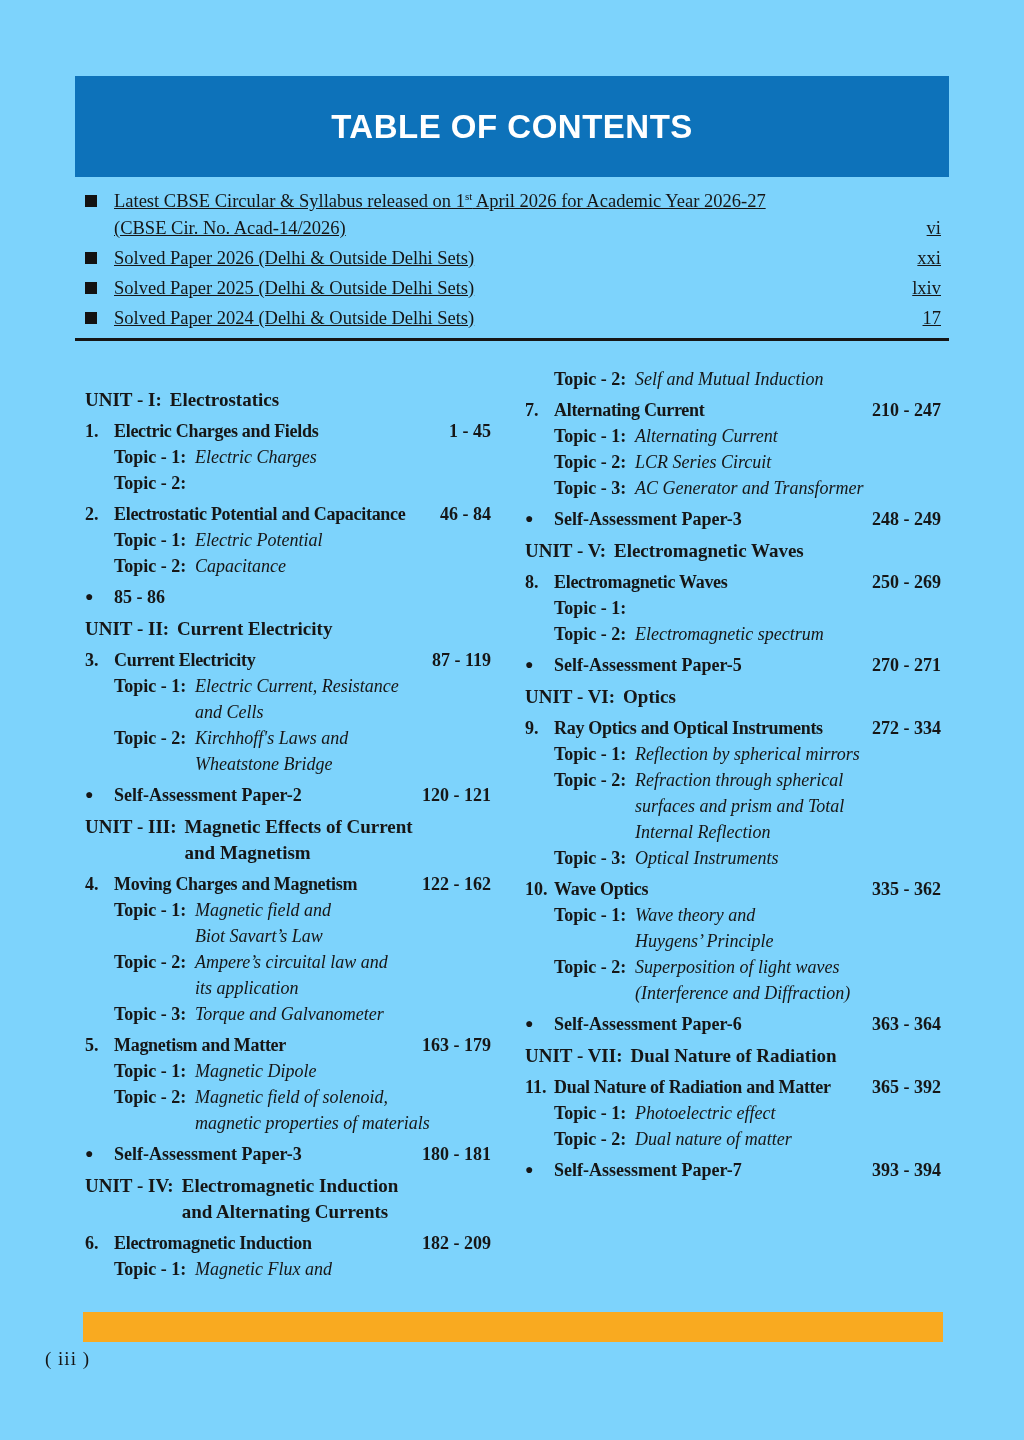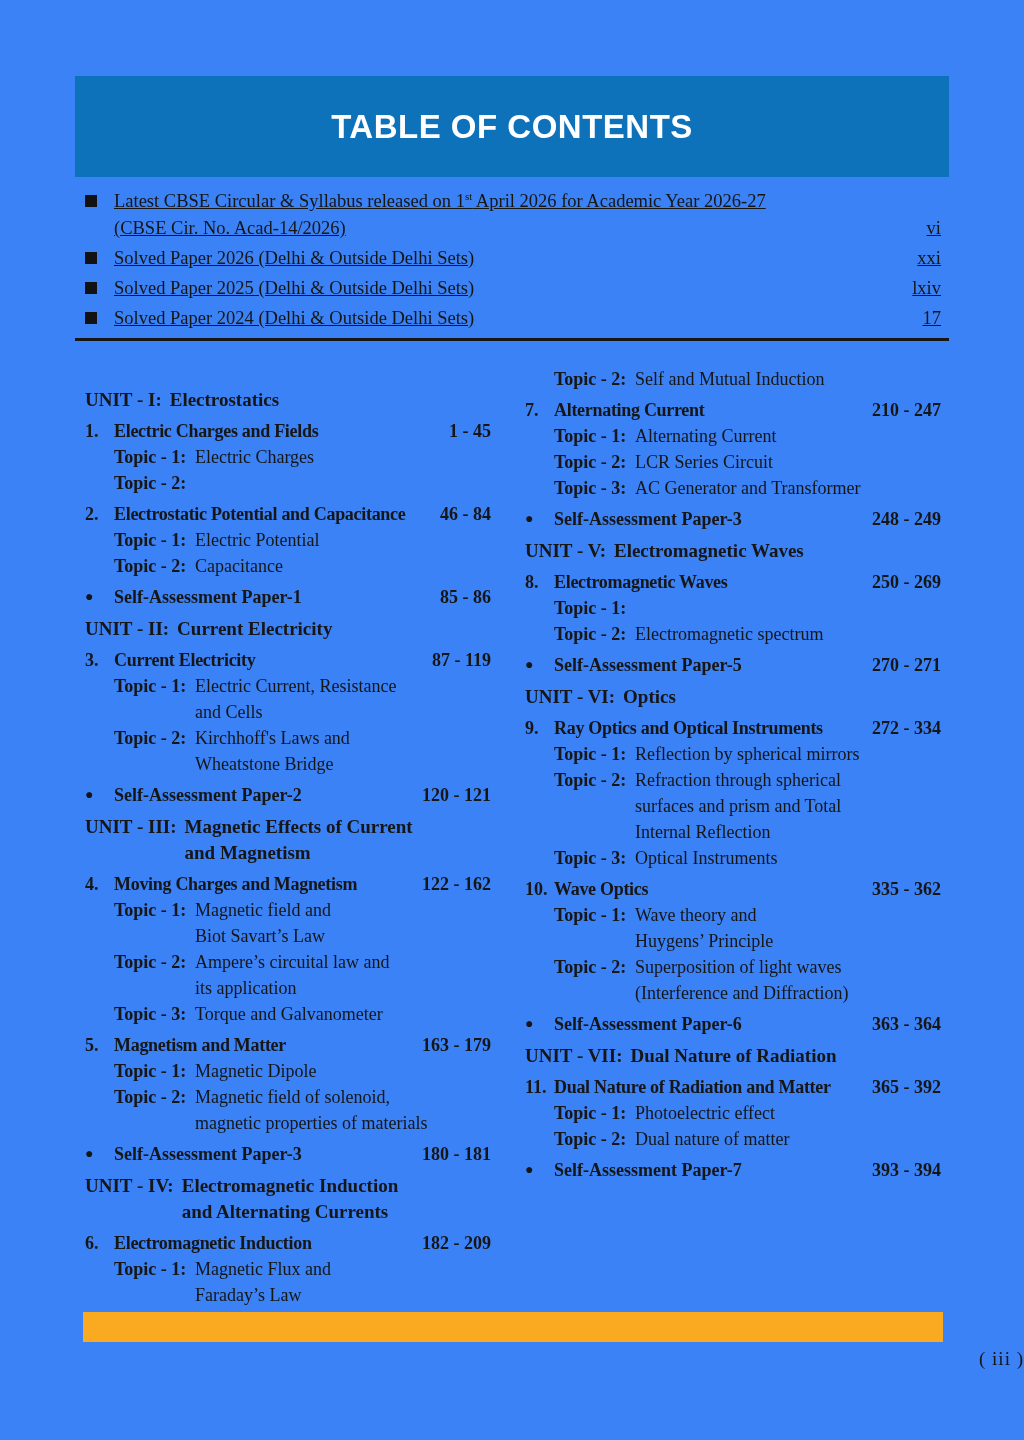--- a/index.html
+++ b/index.html
@@ -1,18 +1,18 @@
 <!DOCTYPE html>
 <html><head>
 <meta charset="utf-8">
 <style>
   * { margin:0; padding:0; box-sizing:border-box; }
   html,body { background:#e8e8e8; }
   .page {
-    position:relative; width:1024px; height:1440px; background:#3b82f6;
+    position:relative; width:1024px; height:1440px; background:#7dd3fc;
     font-family:"Liberation Serif", serif; color:#161616; overflow:hidden;
     margin:0 auto;
   }
   
   .banner {
     position:absolute; left:75px; top:76px; width:874px; height:101px;
     background:#0d72ba; display:flex; align-items:center; justify-content:center;
   }
   .banner h1 {
     font-family:"Liberation Sans", sans-serif; font-weight:bold;
@@ -37,28 +37,28 @@
   .entry { display:flex; align-items:flex-start; font-size:18px; line-height:26px; }
   .entry.unit { font-weight:bold; font-size:19px; margin-top:6px; }
   .u-label { white-space:nowrap; margin-right:8px; flex:none; }
   .u-title { flex:1; }
   .entry.chapter { font-weight:bold; margin-top:5px; }
   .c-num { width:29px; flex:none; }
   .c-title { flex:1; letter-spacing:-0.3px; padding-right:4px; }
   .c-pages { flex:none; white-space:nowrap; font-weight:bold; }
   .entry.topic { padding-left:29px; }
   .t-label { width:81px; flex:none; font-weight:bold; }
-  .t-desc { flex:1; }
+  .t-desc { flex:1;font-style:italic; }
   .entry.sa { font-weight:bold; margin-top:5px; }
   .sa-bullet { width:29px; flex:none; font-size:14px; line-height:26px; }
   .sa-title { flex:1; }
   
   .footer-bar { position:absolute; left:83px; top:1312px; width:860px; height:30px; background:#f9aa20; }
-  .page-num { position:absolute; left:0; top:1348px; width:1024px; text-align:right;
-              font-size:19px; letter-spacing:1px; }
+  .page-num { position:absolute; left:0; top:1348px; width:1024px; text-align:left;
+              font-size:19px; letter-spacing:1px;padding-left:45px; }
 </style>
 </head>
 <body>
 
 <div class="page">
 
   <div class="banner" style="background: rgb(13, 114, 186);">
     <h1>TABLE OF CONTENTS</h1>
   </div>
 
@@ -130,21 +130,20 @@
           </div>
         </div>
         <div class="entry topic">
           <span class="t-label">Topic - 2:</span>
           <div class="t-desc">
             <div class="t-line">Capacitance</div>
           </div>
         </div>
         <div class="entry sa">
           <span class="sa-bullet">●</span>
-          <div class="sa-title">Self-Assessment Paper-1</div>
           <span class="c-pages">85 - 86</span>
         </div>
         <div class="entry unit">
           <span class="u-label">UNIT - II:</span>
           <div class="u-title">
             <div class="u-line">Current Electricity</div>
           </div>
         </div>
         <div class="entry chapter">
           <span class="c-num">3.</span>
@@ -234,21 +233,20 @@
         </div>
         <div class="entry chapter">
           <span class="c-num">6.</span>
           <div class="c-title">Electromagnetic Induction</div>
           <span class="c-pages">182 - 209</span>
         </div>
         <div class="entry topic">
           <span class="t-label">Topic - 1:</span>
           <div class="t-desc">
             <div class="t-line">Magnetic Flux and</div>
-            <div class="t-line">Faraday’s Law</div>
           </div>
         </div>
       </div>
     <div class="col col-right" id="col-right">
         <div class="entry topic">
           <span class="t-label">Topic - 2:</span>
           <div class="t-desc">
             <div class="t-line">Self and Mutual Induction</div>
           </div>
         </div>

